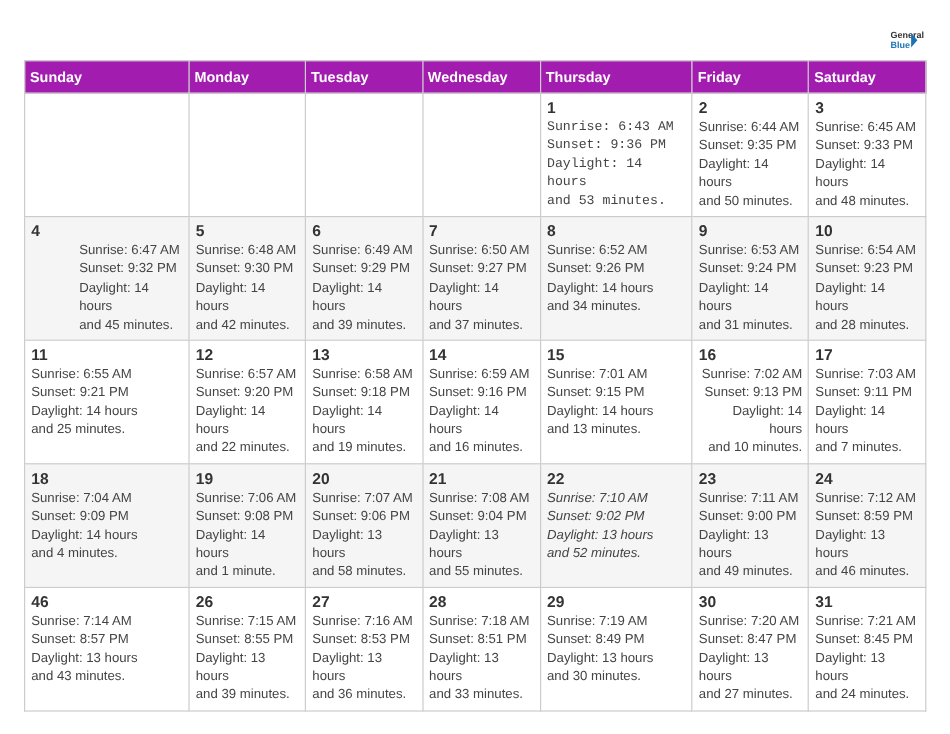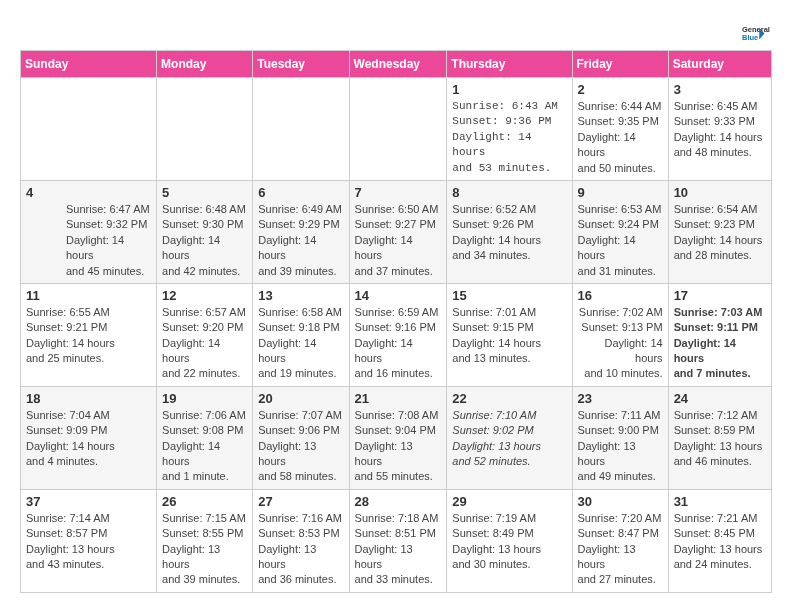--- a/index.html
+++ b/index.html
@@ -36,21 +36,21 @@
       font-size: 14px;
       color: #555;
       margin-top: 2px;
     }
     .calendar-table {
       width: 100%;
       border-collapse: collapse;
       font-size: 11px;
     }
     .calendar-table thead tr th {
-      background: #ec4899;
+      background: #a21caf;
       color: #fff;
       padding: 6px 4px;
       text-align: left;
       border: 1px solid #ccc;
       font-size: 12px;
     }
     .calendar-table tbody tr td {
       border: 1px solid #ccc;
       padding: 4px 5px;
       vertical-align: top;
@@ -223,21 +223,21 @@
         </td>
         <td>
           <span class="day-number">16</span>
           <div class="day-info" style="white-space: pre-line; text-align: right;">Sunrise: 7:02 AM
 Sunset: 9:13 PM
 Daylight: 14 hours
 and 10 minutes.</div>
         </td>
         <td>
           <span class="day-number">17</span>
-          <div class="day-info" style="white-space: pre-line; font-weight: bold;">Sunrise: 7:03 AM
+          <div class="day-info" style="white-space: pre-line;">Sunrise: 7:03 AM
 Sunset: 9:11 PM
 Daylight: 14 hours
 and 7 minutes.</div>
         </td>
       </tr>
       <tr>
         <td>
           <span class="day-number">18</span>
           <div class="day-info" style="white-space: pre-line;">Sunrise: 7:04 AM
 Sunset: 9:09 PM
@@ -282,21 +282,21 @@
         <td>
           <span class="day-number">24</span>
           <div class="day-info" style="white-space: pre-line;">Sunrise: 7:12 AM
 Sunset: 8:59 PM
 Daylight: 13 hours
 and 46 minutes.</div>
         </td>
       </tr>
       <tr>
         <td>
-          <span class="day-number">37</span>
+          <span class="day-number">46</span>
           <div class="day-info" style="white-space: pre-line;">Sunrise: 7:14 AM
 Sunset: 8:57 PM
 Daylight: 13 hours
 and 43 minutes.</div>
         </td>
         <td>
           <span class="day-number">26</span>
           <div class="day-info" style="white-space: pre-line;">Sunrise: 7:15 AM
 Sunset: 8:55 PM
 Daylight: 13 hours

